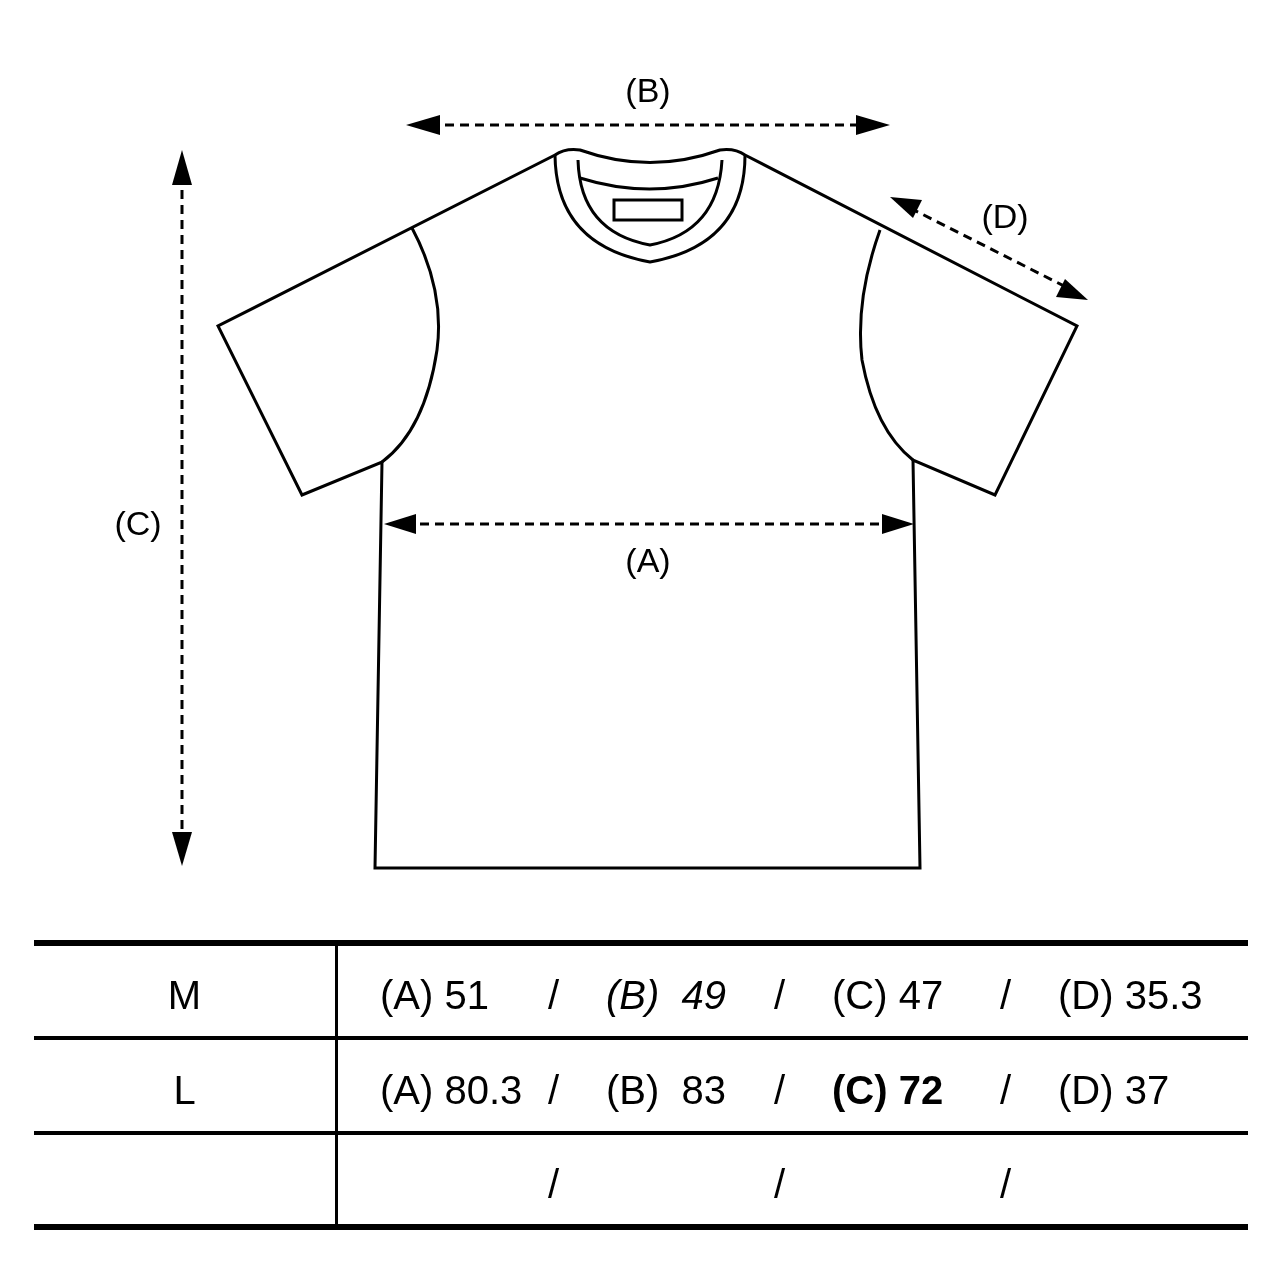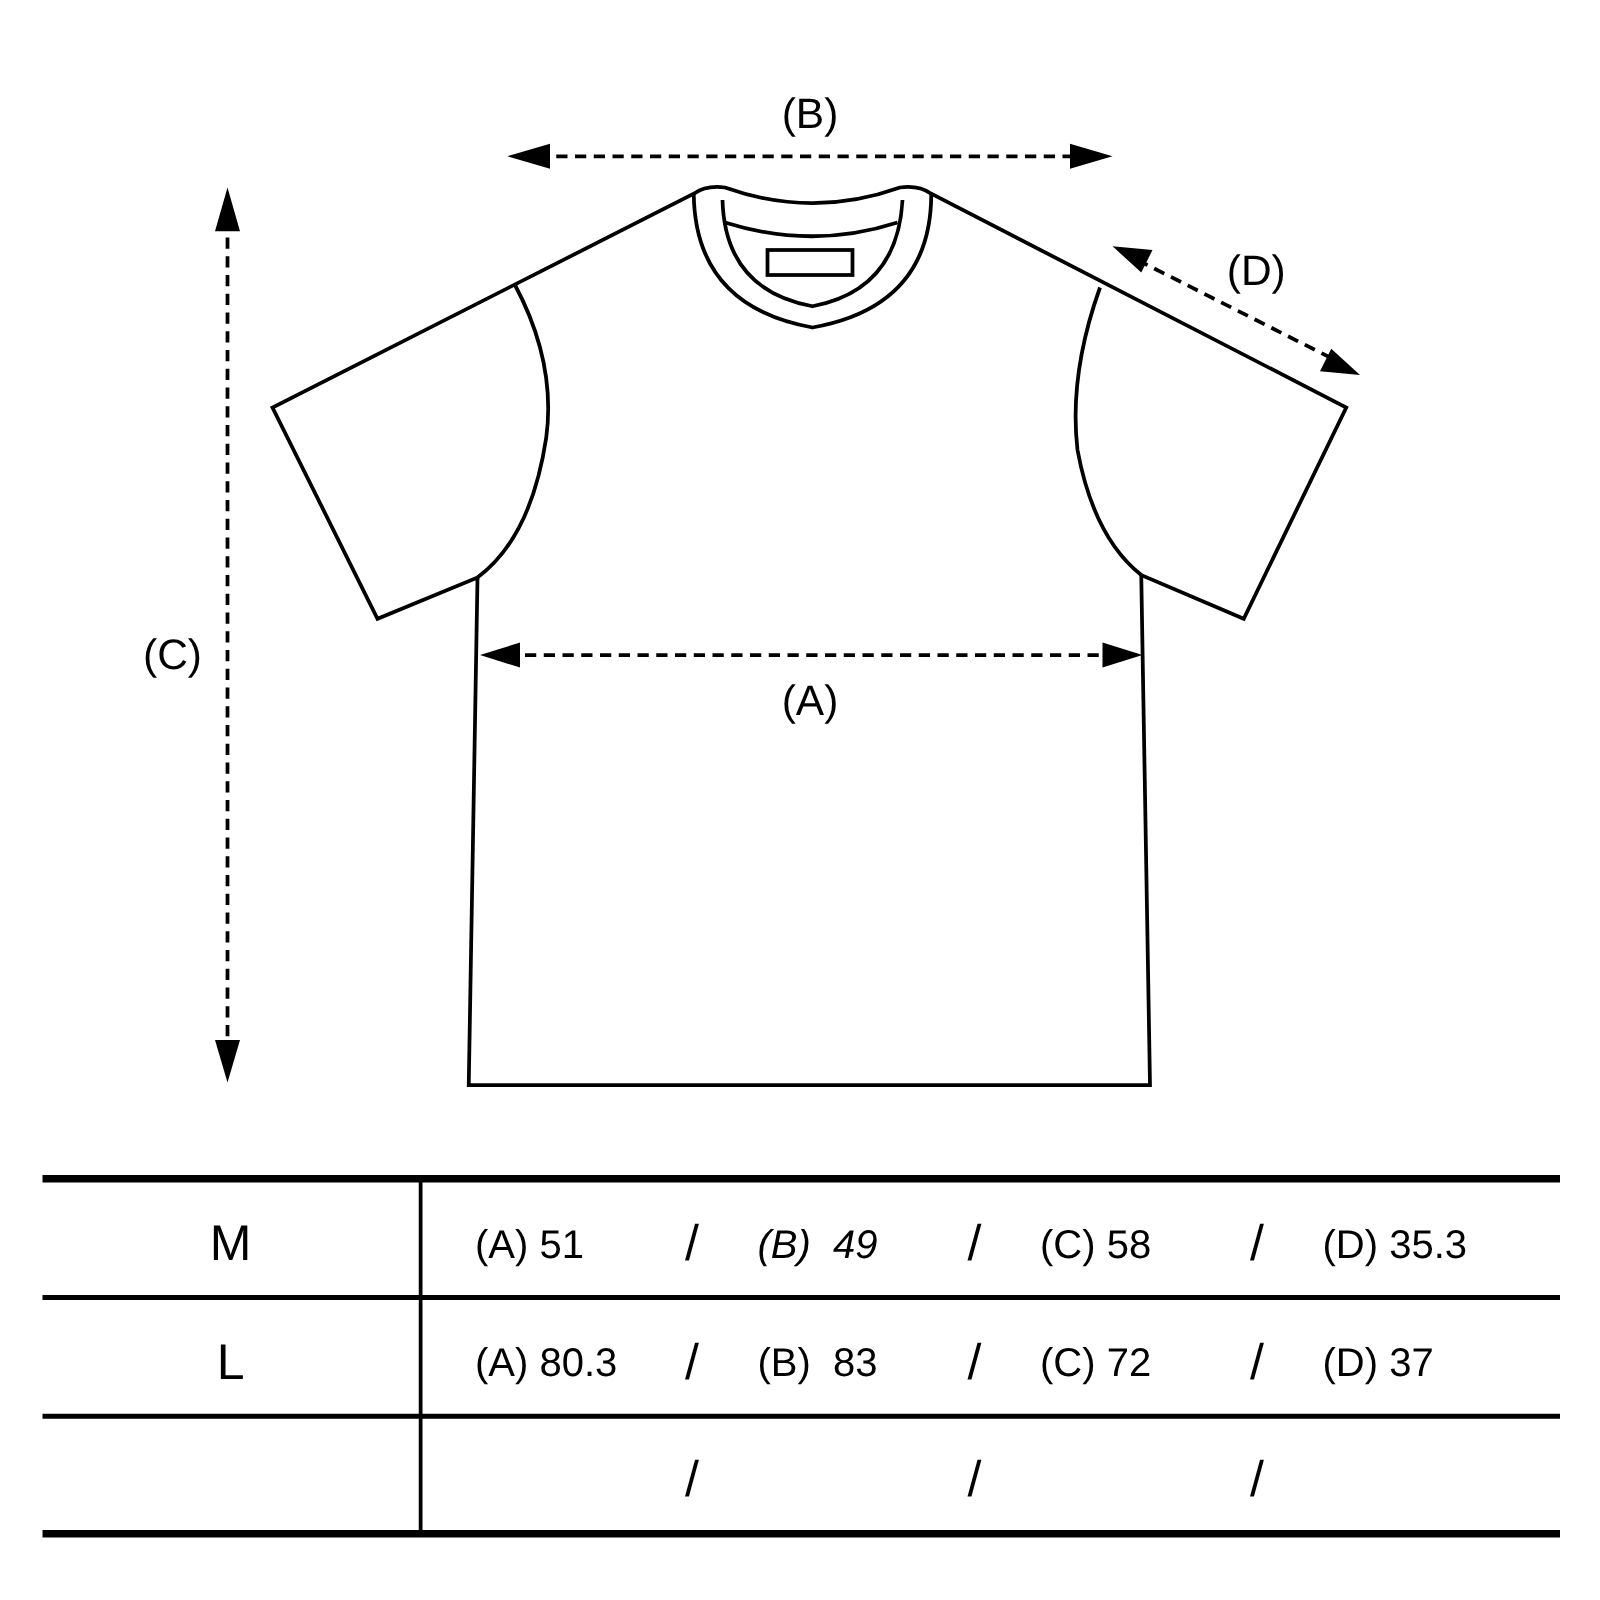--- a/index.html
+++ b/index.html
@@ -3,21 +3,21 @@
 <meta charset="utf-8">
 <style>
   html,body{margin:0;padding:0;background:#fff;}
   body{width:1280px;height:1280px;position:relative;overflow:hidden;font-family:"Liberation Sans","DejaVu Sans",sans-serif;color:#000;}
   #diagram{position:absolute;left:0;top:0;width:1280px;height:900px;}
   .lbl{font-family:"Liberation Sans",sans-serif;font-size:34px;fill:#000;}
   #size-table{position:absolute;left:34px;top:940px;width:1214px;}
   .hline{position:absolute;left:0;width:1214px;background:#000;}
   .vline{position:absolute;left:301px;width:3px;background:#000;}
   .size-cell{position:absolute;left:0;width:301px;text-align:center;font-size:40px;line-height:40px;}
-  .cell{position:absolute;font-size:32px;line-height:40px;white-space:pre;}
+  .cell{position:absolute;font-size:40px;line-height:40px;white-space:pre;}
   .slash{position:absolute;font-size:40px;line-height:40px;}
 </style>
 </head>
 <body>
 
 <svg id="diagram" viewBox="0 0 1280 900" xmlns="http://www.w3.org/2000/svg">
   <defs>
     <marker id="ah" viewBox="0 0 10 10" refX="9" refY="5" markerWidth="9" markerHeight="9" orient="auto-start-reverse" markerUnits="userSpaceOnUse">
     </marker>
   </defs>
@@ -75,32 +75,32 @@
   <div class="hline" style="top:191px;height:4px;"></div>
   <div class="hline" style="top:284px;height:6px;"></div>
   <div class="vline" style="top:4px;height:284px;"></div>
 
   <div>
     <div class="size-cell" style="top:35px;">M</div>
     <div class="cell" style="left:346px;top:35px;">(A) 51</div>
     <div class="slash" style="left:514px;top:35px;">/</div>
     <div class="cell" style="left:572px;top:35px;font-style:italic;">(B)  49</div>
     <div class="slash" style="left:740px;top:35px;">/</div>
-    <div class="cell" style="left:798px;top:35px;">(C) 58</div>
+    <div class="cell" style="left:798px;top:35px;">(C) 47</div>
     <div class="slash" style="left:966px;top:35px;">/</div>
     <div class="cell" style="left:1024px;top:35px;">(D) 35.3</div>
   </div>
 
   <div>
     <div class="size-cell" style="top:130px;">L</div>
     <div class="cell" style="left:346px;top:130px;">(A) 80.3</div>
     <div class="slash" style="left:514px;top:130px;">/</div>
     <div class="cell" style="left:572px;top:130px;">(B)  83</div>
     <div class="slash" style="left:740px;top:130px;">/</div>
-    <div class="cell" style="left:798px;top:130px;">(C) 72</div>
+    <div class="cell" style="left:798px;top:130px;font-weight:bold;">(C) 72</div>
     <div class="slash" style="left:966px;top:130px;">/</div>
     <div class="cell" style="left:1024px;top:130px;">(D) 37</div>
   </div>
 
   <div>
     <div class="size-cell" style="top:224px;"></div>
     <div class="slash" style="left:514px;top:224px;">/</div>
     <div class="slash" style="left:740px;top:224px;">/</div>
     <div class="slash" style="left:966px;top:224px;">/</div>
   </div>

